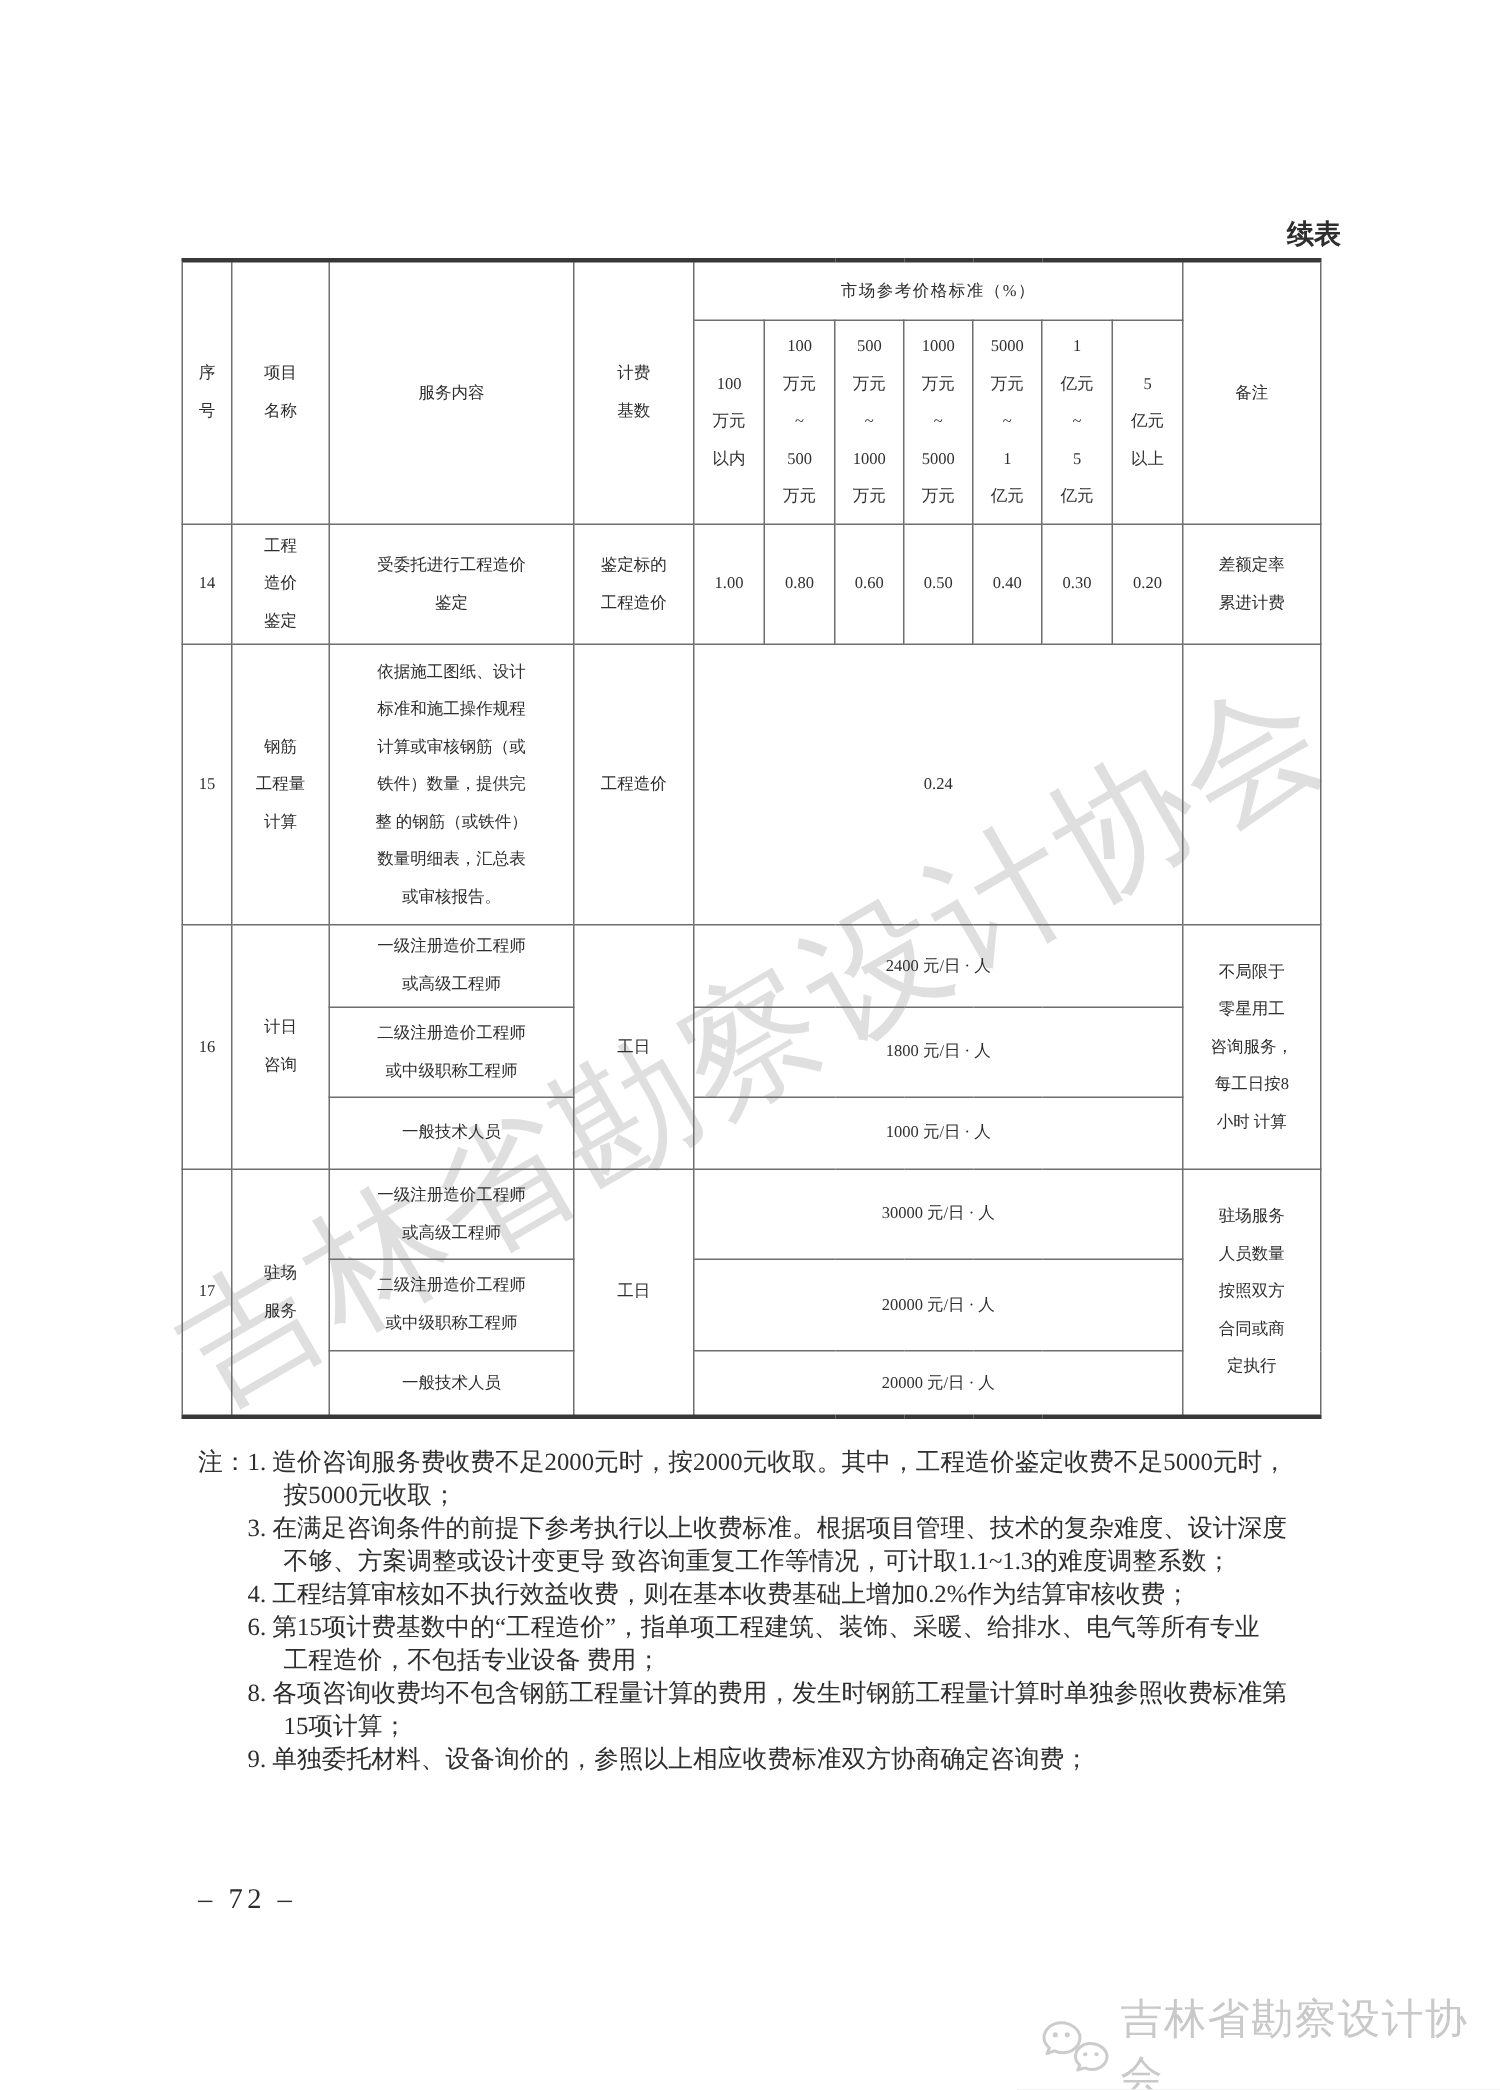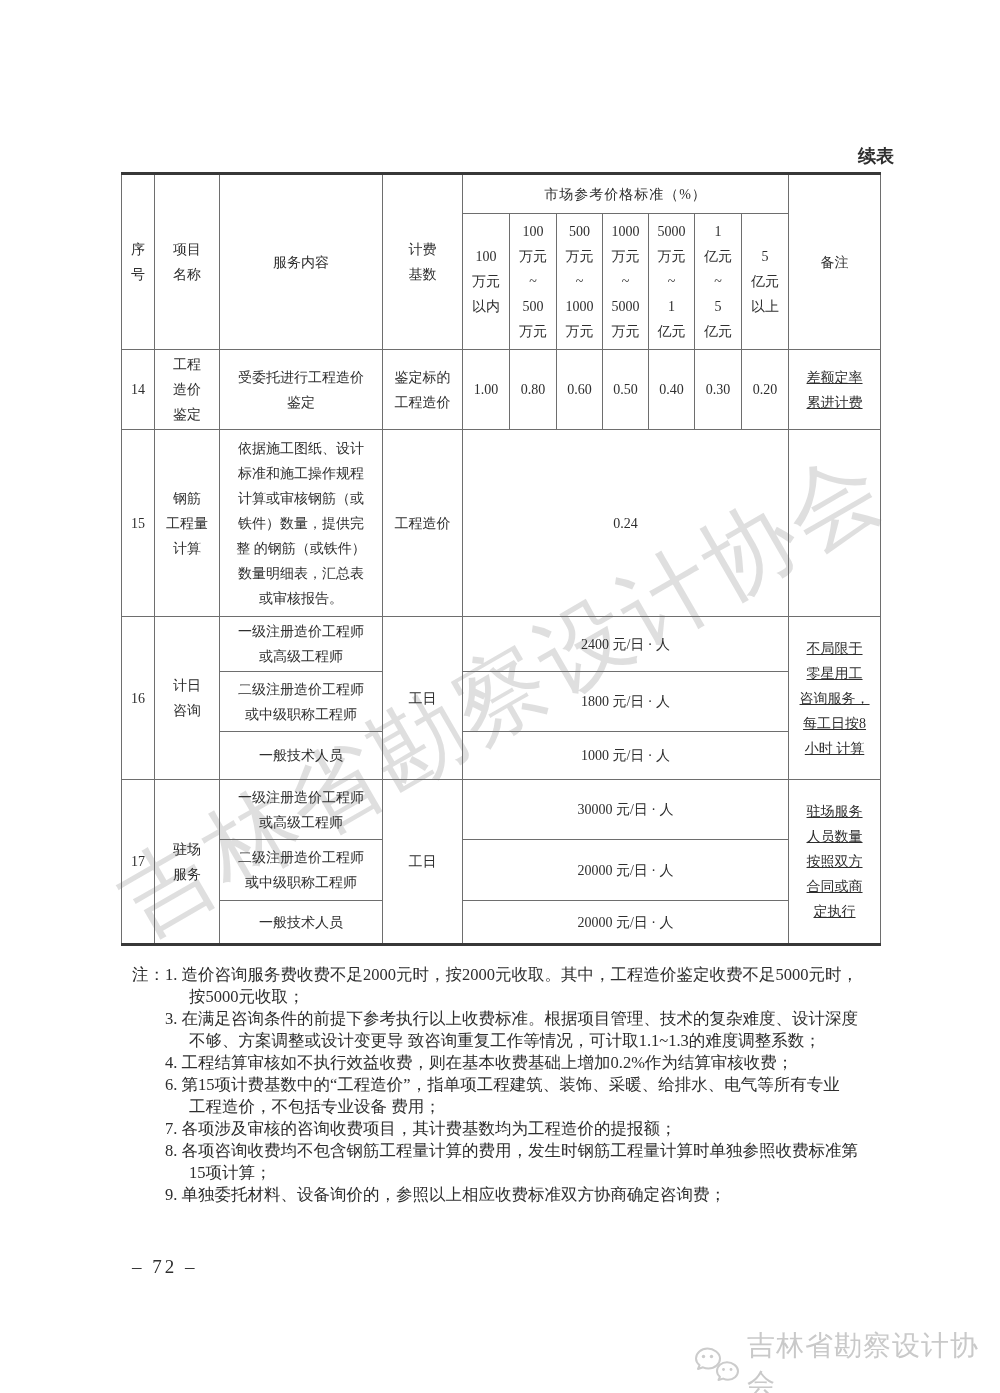--- a/index.html
+++ b/index.html
@@ -8,24 +8,24 @@
   
   .watermark{position:absolute;left:128px;top:848px;transform:rotate(-30deg);transform-origin:0 50%;
              font-size:92px;letter-spacing:4px;color:rgba(40,40,40,0.15);white-space:nowrap;z-index:1;
              font-family:"Liberation Serif","DejaVu Serif",serif;}
   .cont-label{position:absolute;left:858px;top:144px;font-size:18px;font-weight:700;z-index:2;}
   
   table.fee{position:absolute;left:121px;top:172px;width:760px;z-index:2;
             border-collapse:collapse;table-layout:fixed;
             border-top:3px solid #383838;border-bottom:3px solid #383838;}
   table.fee td{border:1px solid #6e6e6e;text-align:center;vertical-align:middle;
-               padding:2px 3px;font-size:14px;line-height:25px;background:transparent;}
+               padding:2px 3px;font-size:11px;line-height:25px;background:transparent;}
   td.lines{white-space:pre-line;}
   td.svc{text-align:left;padding:3px 3px 3px 7px;font-size:16px;line-height:26px;font-family:Liberation Serif, serif;}
-  td.remark{text-align:left;padding:4px 2px 4px 11px;font-size:16px;line-height:30px;text-decoration:underline;}
+  td.remark{text-align:left;padding:4px 2px 4px 11px;font-size:16px;line-height:30px;}
   td.group-hdr{letter-spacing:1px;}
   td.colhdr{line-height:25px;}
   
   .notes{position:absolute;left:132px;top:964px;width:756px;z-index:2;
          font-size:16.5px;line-height:22px;}
   .notes-label{position:absolute;left:0;top:0;}
   .note-items{margin-left:33px;}
   .note-item{padding-left:24px;text-indent:-24px;white-space:pre-line;}
   .page-number{position:absolute;left:132px;top:1256px;font-size:19px;letter-spacing:3px;z-index:2;text-align:center;}
   
@@ -194,21 +194,20 @@
   <div class="notes">
     <span class="notes-label">注：</span>
     <div class="note-items">
       <div class="note-item">1. 造价咨询服务费收费不足2000元时，按2000元收取。其中，工程造价鉴定收费不足5000元时，
 按5000元收取；</div>
       <div class="note-item">3. 在满足咨询条件的前提下参考执行以上收费标准。根据项目管理、技术的复杂难度、设计深度
 不够、方案调整或设计变更导 致咨询重复工作等情况，可计取1.1~1.3的难度调整系数；</div>
       <div class="note-item">4. 工程结算审核如不执行效益收费，则在基本收费基础上增加0.2%作为结算审核收费；</div>
       <div class="note-item">6. 第15项计费基数中的“工程造价”，指单项工程建筑、装饰、采暖、给排水、电气等所有专业
 工程造价，不包括专业设备 费用；</div>
-      <div class="note-item">7. 各项涉及审核的咨询收费项目，其计费基数均为工程造价的提报额；</div>
       <div class="note-item">8. 各项咨询收费均不包含钢筋工程量计算的费用，发生时钢筋工程量计算时单独参照收费标准第
 15项计算；</div>
       <div class="note-item">9. 单独委托材料、设备询价的，参照以上相应收费标准双方协商确定咨询费；</div>
     </div>
   </div>
 
   <div class="page-number">– 72 –</div>
 
   <div class="footer-brand">
     <span style="display:inline-flex;">

